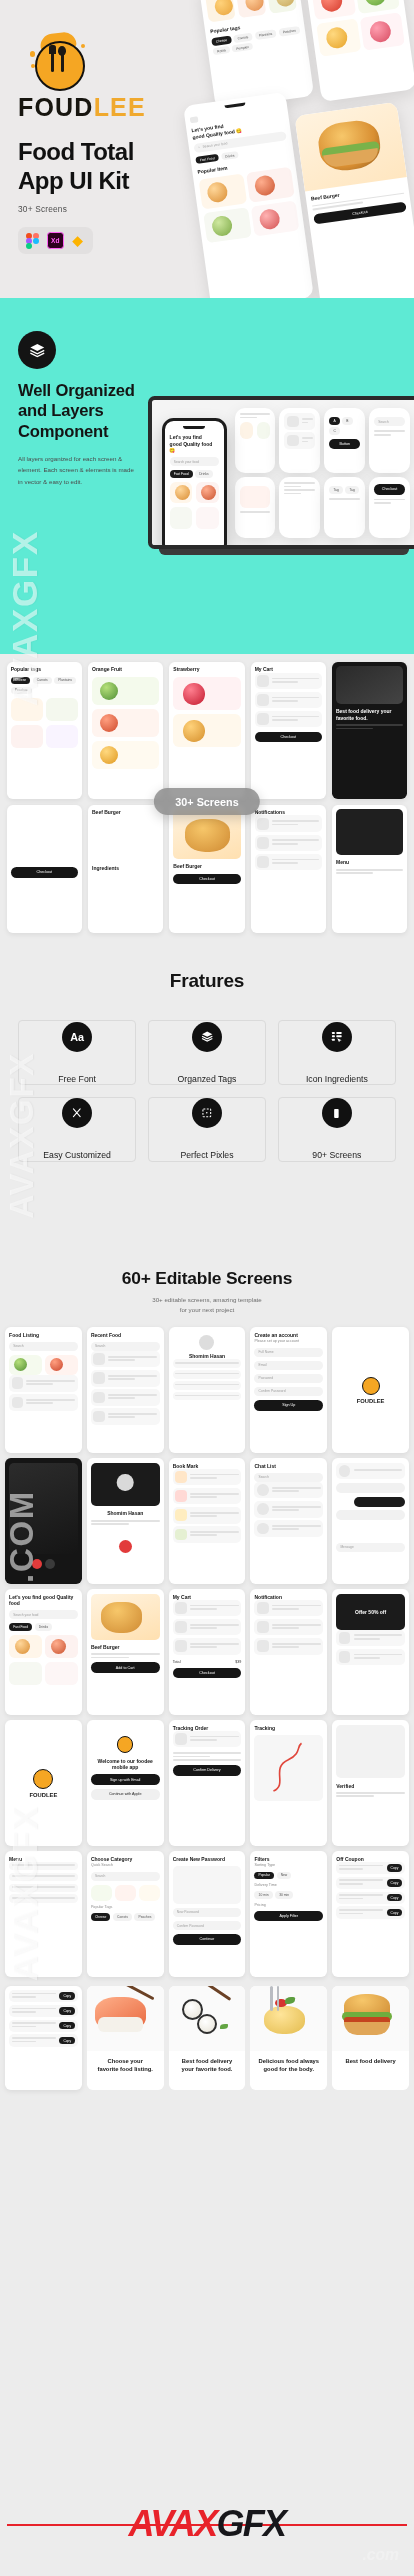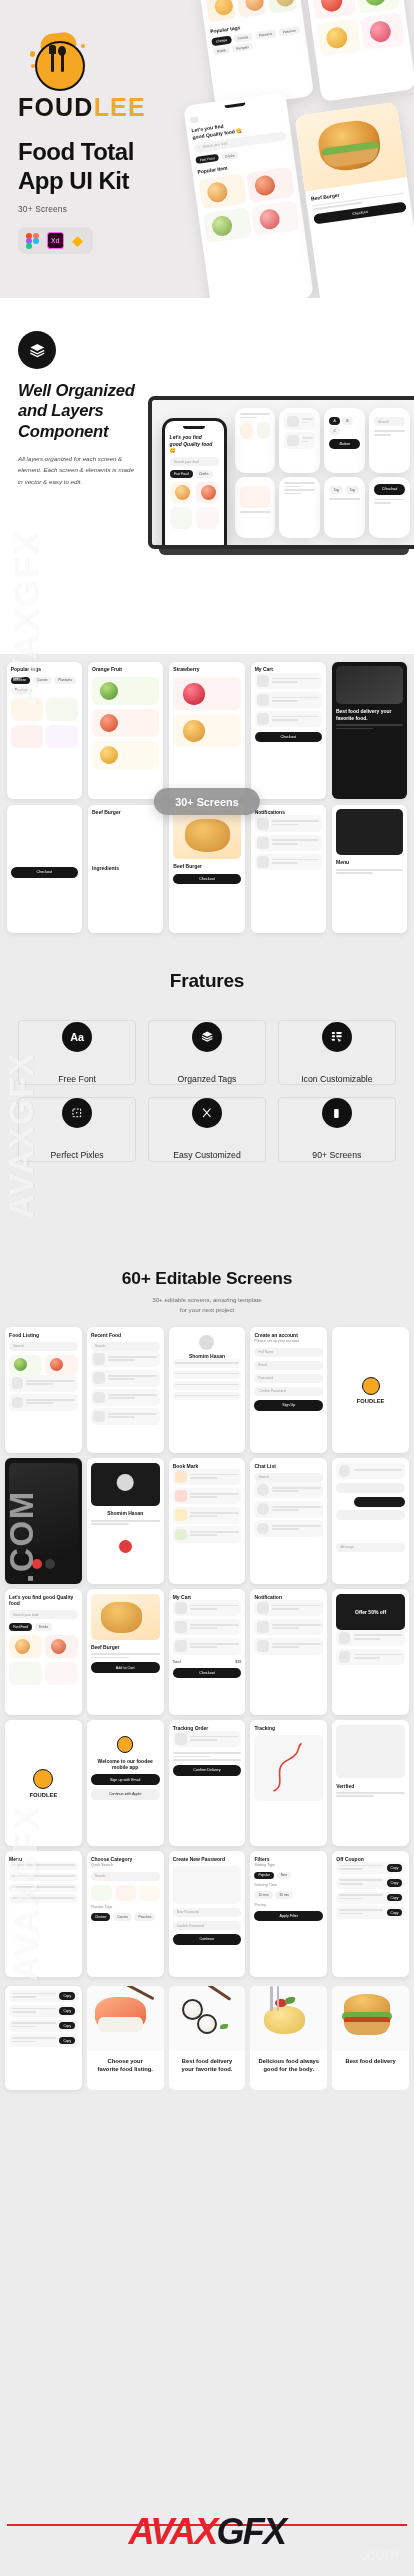--- a/index.html
+++ b/index.html
@@ -99,21 +99,21 @@
   .m-btn { background:#161616; color:#fff; font-size:3.7px; border-radius:5.8px; text-align:center; padding:3.3px 0; margin-top:4.1px;}
   .m-item { display:flex; gap:3.3px; align-items:center; background:#f7f7f7; border-radius:5px; padding:2.5px; margin-bottom:2.5px;}
   .m-thumb { width:11.6px; height:11.6px; border-radius:4.1px; background:#e7e7e7; flex:none; }
   .m-lines { flex:1; }
   .m-line { height:1.7px; background:#e2e2e2; border-radius:1.7px; margin-bottom:1.7px;}
   .m-line.s { width:55%; }
   .m-notch { width:21.5px; height:3.3px; background:#1b1b1b; border-radius:0 0 4.1px 4.1px; margin:0 auto; }
   .blob { position:absolute; border-radius:50%; }
 
   
-  .sec2 { position: relative; width:414px; height: 356px; background:#ffffff; overflow:hidden;font-style:italic; }
+  .sec2 { position: relative; width:414px; height: 356px; background:#5eead4; overflow:hidden; }
   .circ-icon {
     width: 38px; height:38px; border-radius:50%; background:#141414;
     display:flex; align-items:center; justify-content:center;
   }
   .layers-svg { width:16.6px; height:16.6px; }
   .sec2-title { font-size: 16.6px; font-weight:700; line-height:1.25; letter-spacing:-0.2px; margin-top:11.6px;}
   .sec2-body { font-size: 6.2px; line-height:1.85; color:#4b4b4b; margin-top:10px; width:120px;}
 
   .laptop { position:absolute; right:-6.6px; top:98px; width:273px; }
   .laptop-screen {
@@ -175,21 +175,21 @@
 
   
   .wm {
     position:absolute; color: rgba(255,255,255,.55); font-weight:700;
     letter-spacing:1.7px; pointer-events:none; user-select:none;
     text-shadow: 0 0.8px 1.7px rgba(0,0,0,.05);
   }
   .wm-v { writing-mode: vertical-rl; transform: rotate(180deg); }
   .avax {
     position:absolute; left:50%; transform:translateX(-50%);
-    bottom:28px; z-index:60; display:flex; align-items:flex-end; font-weight:800;
+    bottom:36px; z-index:60; display:flex; align-items:flex-end; font-weight:800;
     font-style:italic; font-size:36px; line-height:.85; letter-spacing:-1.7px;
   }
   .avax .red { color:#e8222a; }
   .avax .blk { color:#17171b; }
   .avax-com { position:absolute; right:15px; bottom:11.6px; font-size:15.7px; font-style:italic; font-weight:800; color:#f1f1f1; z-index:60;}
   .avax-strike { position:absolute; left:6.6px; right:6.6px; bottom:43px; height:2.5px; background:#e8222a; z-index:59;}
 </style>
 </head>
 <body>
 
@@ -629,38 +629,38 @@
         <div class="feat-icon">
           <svg width="11.6" height="11.6" viewBox="0 0 24 24" fill="#fff">
               <rect x="2" y="2" width="6" height="4" rx="1"></rect>
               <rect x="11" y="2" width="11" height="4" rx="1"></rect>
               <rect x="2" y="9" width="6" height="4" rx="1"></rect>
               <rect x="11" y="9" width="11" height="4" rx="1"></rect>
               <rect x="2" y="16" width="6" height="4" rx="1"></rect>
               <path d="M13 15l9 4-4 1-1 4-4-9z"></path>
             </svg>
         </div>
-        <div class="feat-label">Icon Customizable</div>
+        <div class="feat-label">Icon Ingredients</div>
+      </div>
+      <div class="feat-card">
+        <div class="feat-icon">
+          <svg width="11.6" height="11.6" viewBox="0 0 24 24" stroke="#fff" stroke-width="2.2" fill="none" stroke-linecap="round">
+              <path d="M5 4l14 16M19 4L5 20"></path>
+            </svg>
+        </div>
+        <div class="feat-label">Easy Customized</div>
       </div>
       <div class="feat-card">
         <div class="feat-icon">
           <svg width="11.6" height="11.6" viewBox="0 0 24 24" fill="none" stroke="#fff" stroke-width="2.2">
               <rect x="4" y="4" width="16" height="16" rx="1" stroke-dasharray="4 3"></rect>
               <circle cx="12" cy="12" r="1.6" fill="#fff" stroke="none"></circle>
             </svg>
         </div>
         <div class="feat-label">Perfect Pixles</div>
-      </div>
-      <div class="feat-card">
-        <div class="feat-icon">
-          <svg width="11.6" height="11.6" viewBox="0 0 24 24" stroke="#fff" stroke-width="2.2" fill="none" stroke-linecap="round">
-              <path d="M5 4l14 16M19 4L5 20"></path>
-            </svg>
-        </div>
-        <div class="feat-label">Easy Customized</div>
       </div>
       <div class="feat-card">
         <div class="feat-icon">
           <svg width="10.8" height="10.8" viewBox="0 0 24 24" fill="#fff">
               <rect x="7" y="2" width="10" height="20" rx="2"></rect>
             </svg>
         </div>
         <div class="feat-label">90+ Screens</div>
       </div>
     </div>

